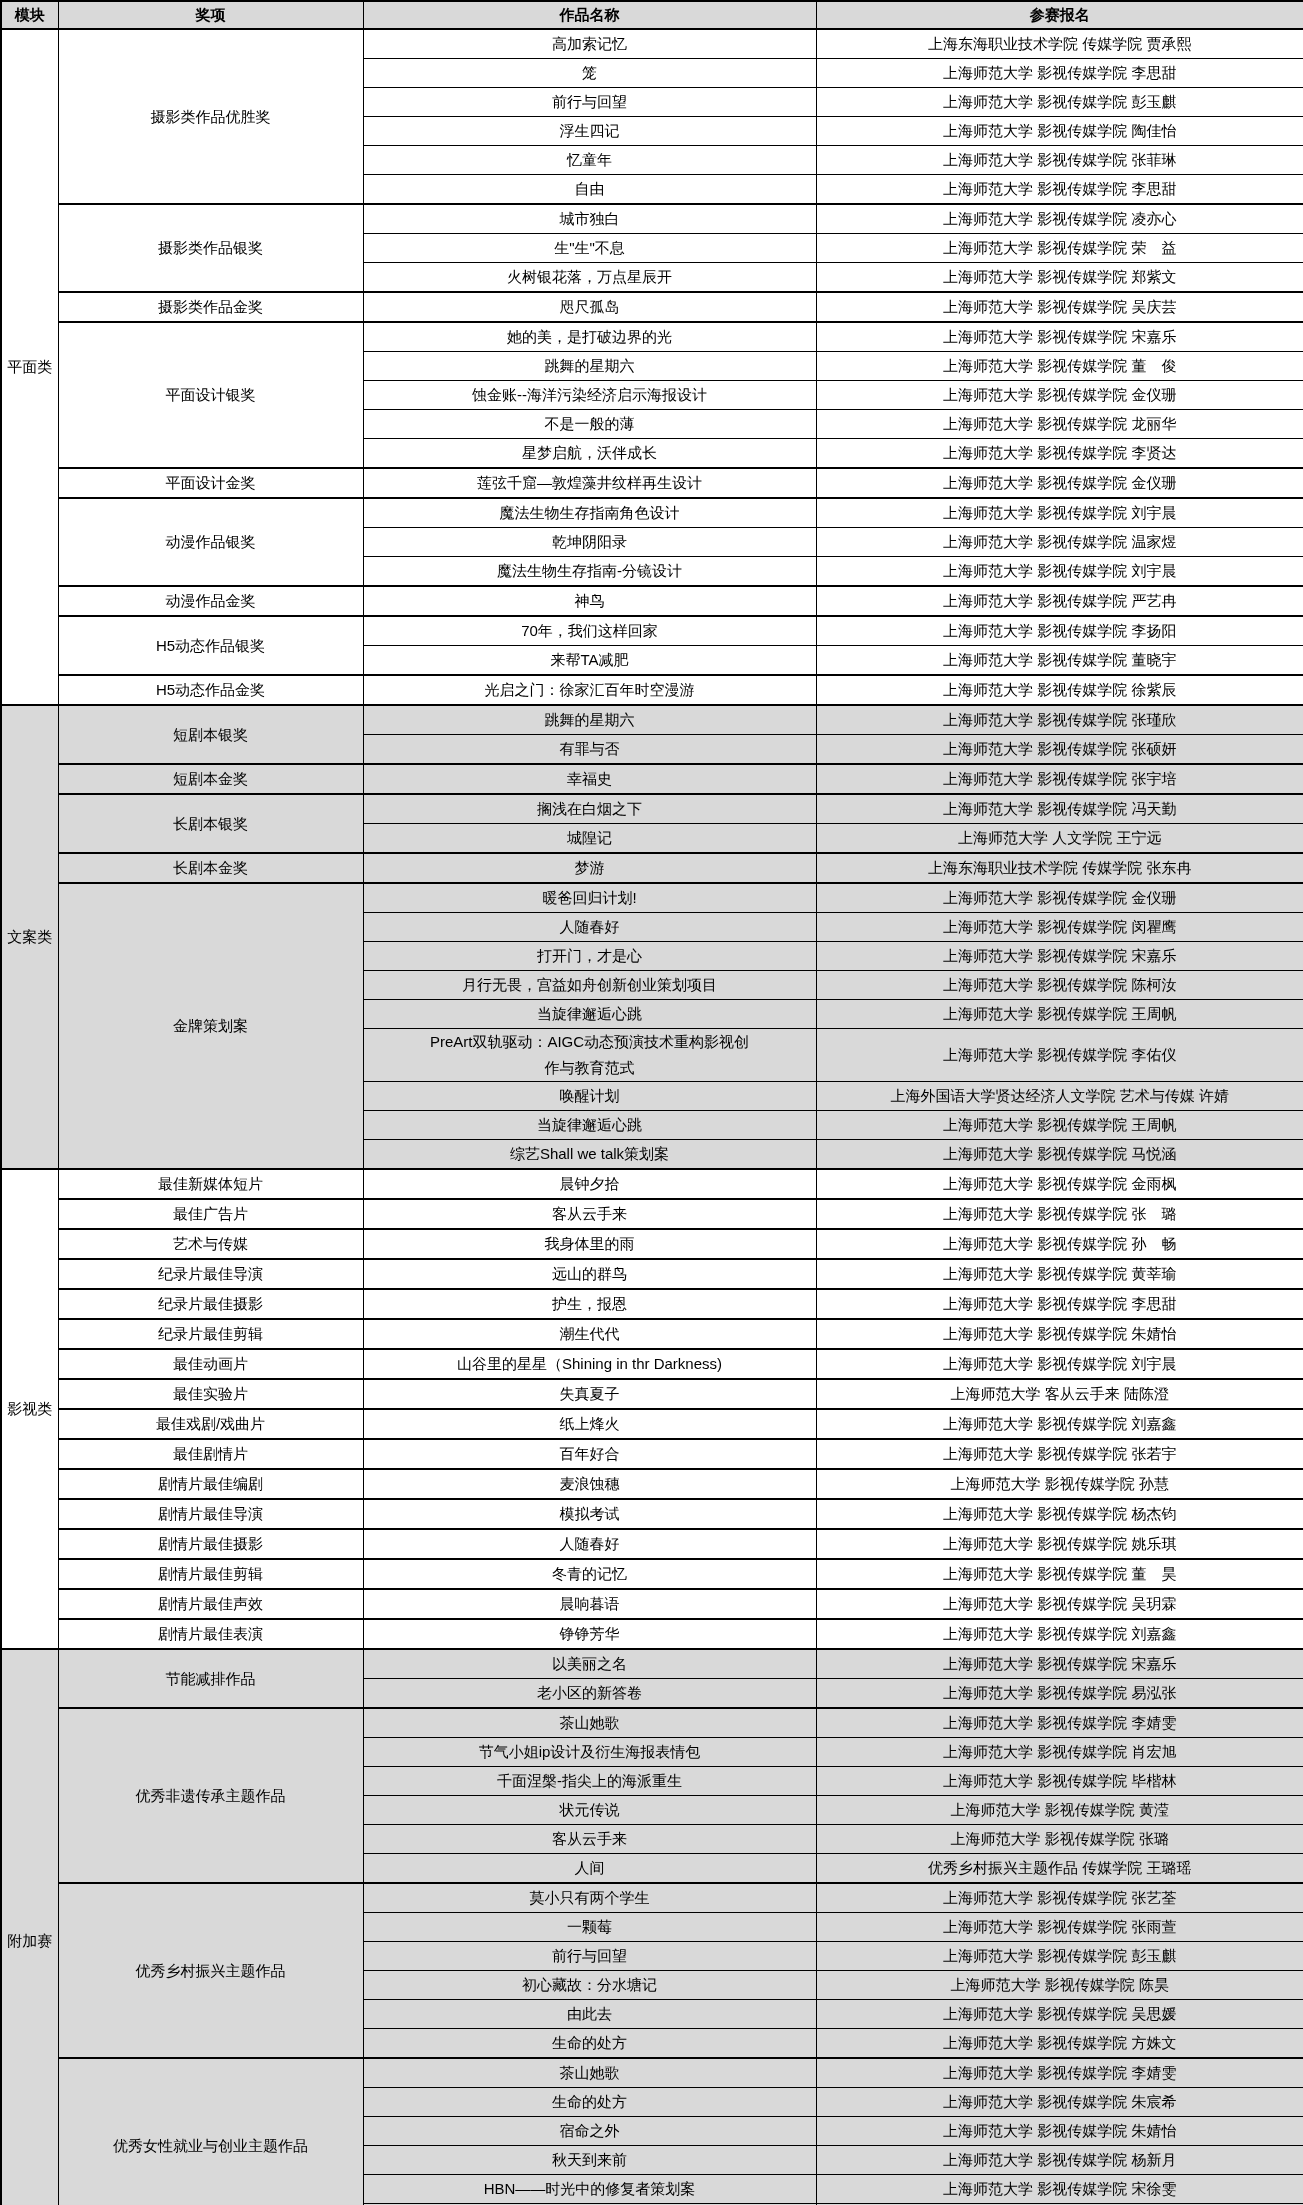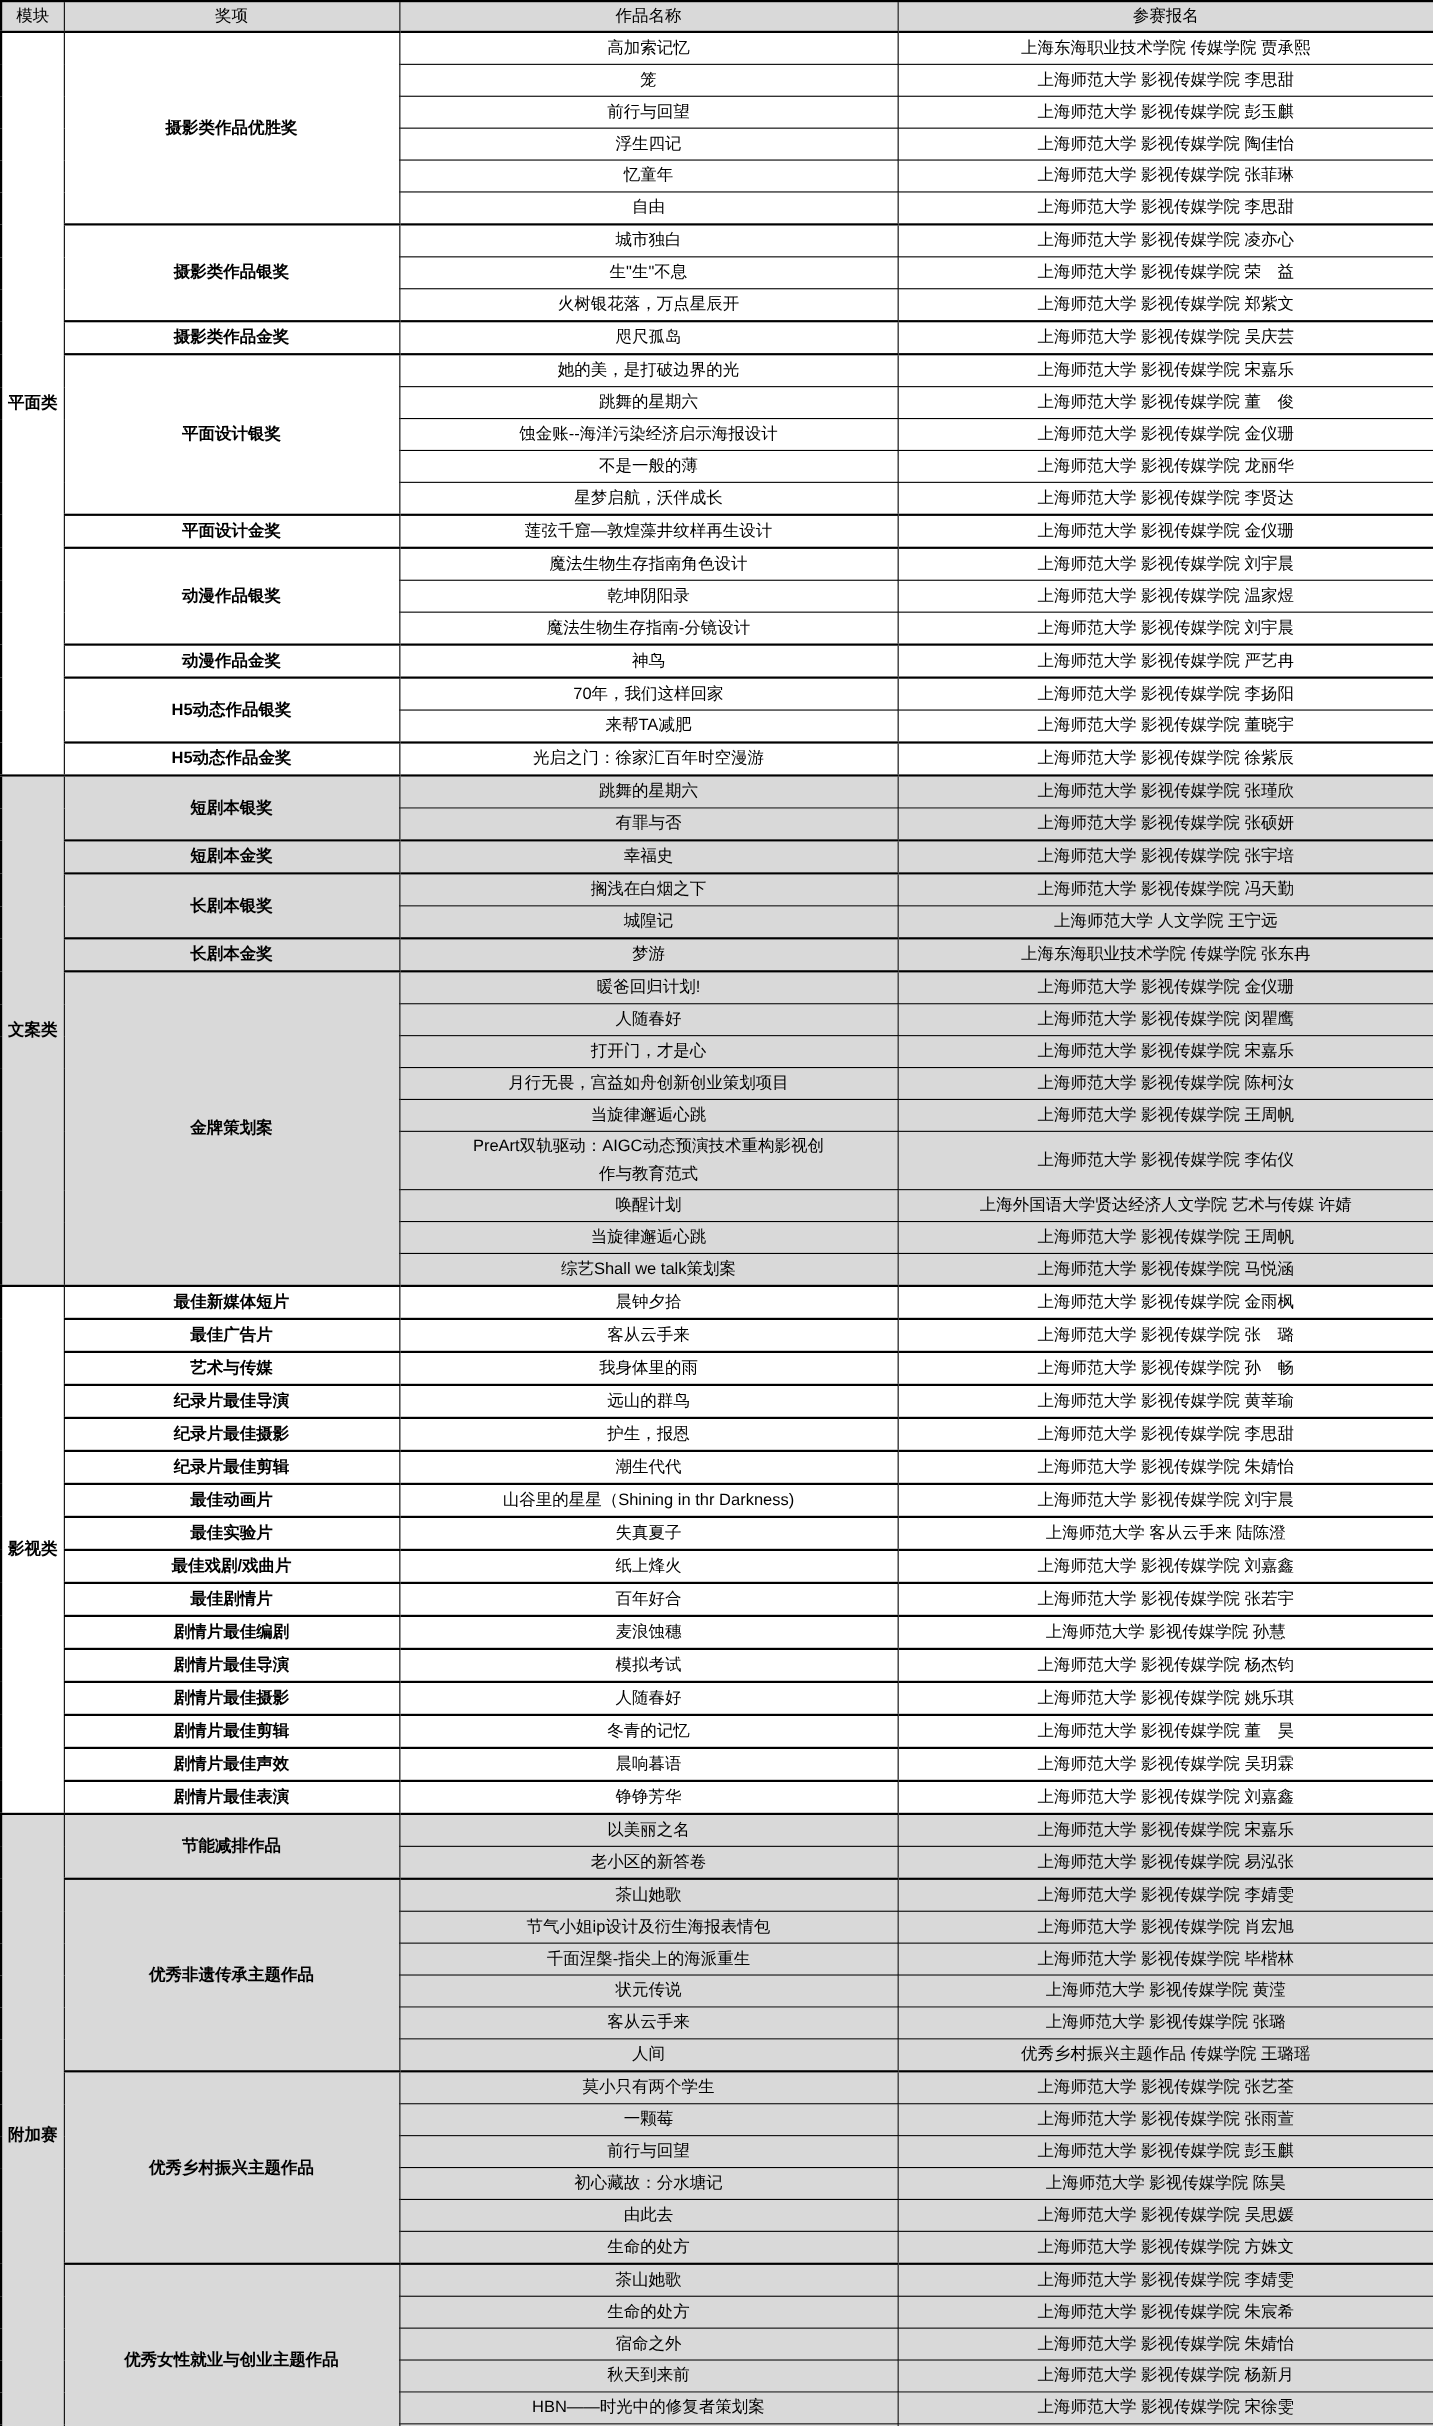--- a/index.html
+++ b/index.html
@@ -17,26 +17,26 @@
     vertical-align: middle;
     color: var(--text-c);
     font-size: 15px;
     line-height: 26px;
     padding: 0 4px;
     overflow: hidden;
     white-space: pre-line;
   }
   table.awards thead th {
     background: var(--header-bg);
-    font-weight: normal;
+    font-weight: bold;
     height: 25px;
     border-bottom: 2px solid var(--border-c);
   }
   table.awards td { height: 28px; }
-  td.module-cell, td.award-cell { font-weight: bold; }
+  td.module-cell, td.award-cell { font-weight: normal; }
   tr.shaded td { background: var(--shaded-bg); }
   tr.section-start > td, tr.group-start > td { border-top: 2px solid var(--border-c); }
 </style>
 </head>
 <body>
 
 <table class="awards">
   <colgroup>
     <col style="width:57px">
     <col style="width:305px">

